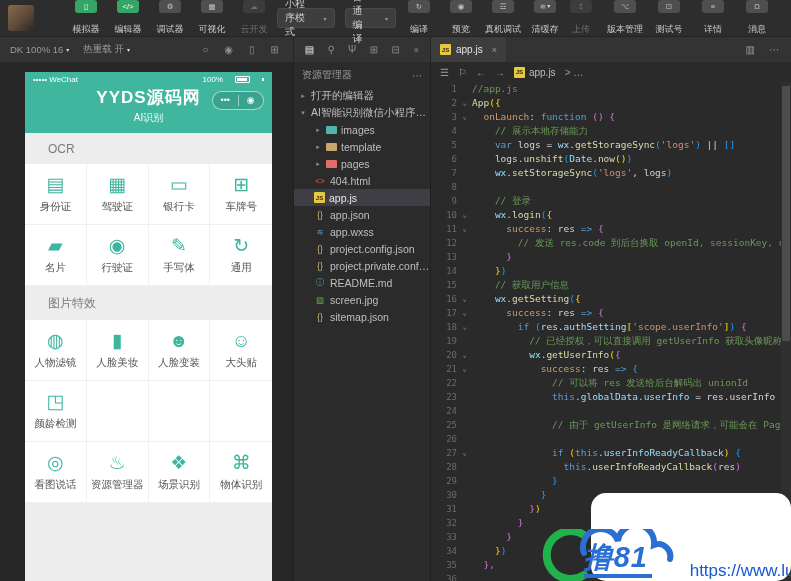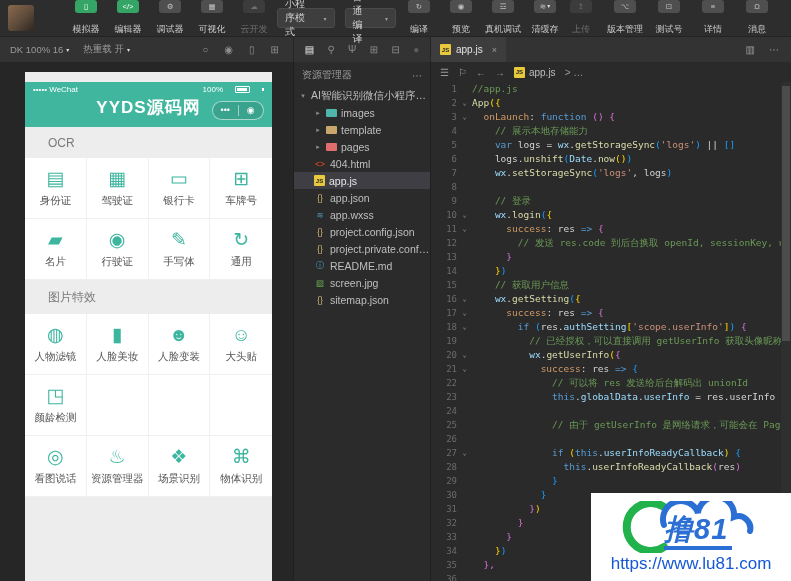--- a/index.html
+++ b/index.html
@@ -46,21 +46,21 @@
   .tabx { color:#9a9a9a; font-size:9px; margin-left:4px; }
   .tab-right { margin-left:auto; display:flex; gap:14px; padding-right:12px; color:#9a9a9a; font-size:10px;}
 
   
   .main { display:flex; height:519px; }
 
   
   .panel-sim { width:293px; background:#262626; position:relative; }
   .phone { position:absolute; left:25px; top:10px; width:247px; height:509px; background:#ededed;
     display:flex; flex-direction:column; overflow:hidden; }
-  .phone-head { background:#40b69e; color:#fff; padding-bottom:8px; flex:0 0 auto;margin-top:10px; }
+  .phone-head { background:#40b69e; color:#fff; padding-bottom:8px; flex:0 0 auto; }
   .statusbar { display:flex; justify-content:space-between; align-items:center; padding:3px 8px 1px; font-size:8px; }
   .batt { display:inline-flex; align-items:center; gap:12px; }
   .batt-body { width:15px; height:7px; border:1px solid #fff; border-radius:1px; position:relative; }
   .batt-body::after { content:""; position:absolute; left:1px; top:1px; bottom:1px; width:10px; background:#fff; }
   .batt-nub { width:2px; height:3px; background:#fff; }
   .nav { position:relative; text-align:center; margin-top:1px; }
   .nav-title { font-size:17px; font-weight:bold; letter-spacing:1px; }
   .nav-sub { font-size:10px; margin-top:2px; opacity:.95; }
   .capsule { position:absolute; right:8px; top:5px; width:52px; height:19px;
     border:1px solid rgba(255,255,255,.55); background:rgba(0,0,0,.10); border-radius:10px;
@@ -101,21 +101,21 @@
   .lnum { width:26px; text-align:right; color:#6b6b6b; flex:0 0 auto; font-size:9px; }
   .foldc { width:15px; text-align:center; color:#8b8b8b; font-size:7px; flex:0 0 auto; }
   .tk-c{color:#6a9955} .tk-k{color:#569cd6} .tk-f{color:#dcdcaa} .tk-s{color:#ce9178}
   .tk-p{color:#d19a66} .tk-v{color:#9cdcfe} .tk-w{color:#d4d4d4}
   .tk-b1{color:#ffd700} .tk-b2{color:#da70d6} .tk-b3{color:#179fff}
   .vtrack { position:absolute; right:0; top:20px; bottom:0; width:10px; background:#2f2f30; }
   .vthumb { position:absolute; right:1px; top:24px; width:8px; height:255px; background:#4c4c4c; }
 
   
   .watermark { position:absolute; right:0; bottom:0; width:200px; height:88px; background:#fff;
-    z-index:6; display:flex; flex-direction:column; align-items:center; justify-content:center; }
+    z-index:6; display:flex; flex-direction:row; align-items:flex-end; justify-content:center;border-radius:15px; }
   .wm-mark { position:relative; width:158px; height:52px; flex:0 0 auto; }
   .wm-svg { position:absolute; inset:0; }
   .wm-text { position:absolute; left:52px; top:14px; font-size:29px; font-style:italic; font-weight:bold;
     color:#2b6fd4; line-height:1; border-bottom:4px solid #2b6fd4; padding:0 4px 2px 0; letter-spacing:1px;}
   .wm-url { font-size:17px; color:#1558d6; margin-top:1px; }
 </style>
 </head>
 <body>
 
 <div class="app">
@@ -240,20 +240,21 @@
           <div class="statusbar">
             <span>••••• WeChat</span>
             <span class="batt">
               <span>100%</span>
               <span class="batt-body"></span>
               <span class="batt-nub"></span>
             </span>
           </div>
           <div class="nav">
             <div class="nav-title">YYDS源码网</div>
+            <div class="nav-sub">AI识别</div>
             <div class="capsule">
               <span class="half">•••</span>
               <span class="divd"></span>
               <span class="half">◉</span>
             </div>
           </div>
         </div>
         <div class="phone-body" id="phone-body">
             <div class="sec-title">OCR</div>
     <div class="grid">
@@ -337,20 +338,24 @@
           </div>
       </div>
     </div>
 
     <div class="panel-explorer">
       <div class="exp-head">
         <span>资源管理器</span>
         <span>⋯</span>
       </div>
       <div id="file-tree">
+          <div class="file-row" style="padding-left:5px">
+            <span class="arrow">▸</span>
+      <span class="fname">打开的编辑器</span>
+          </div>
           <div class="file-row" style="padding-left:5px">
             <span class="arrow">▾</span>
       <span class="fname">AI智能识别微信小程序源码</span>
           </div>
           <div class="file-row" style="padding-left:20px">
             <span class="arrow">▸</span>
             <span class="folderbox" style="background:#4eb6ac"></span>
       <span class="fname">images</span>
           </div>
           <div class="file-row" style="padding-left:20px">

